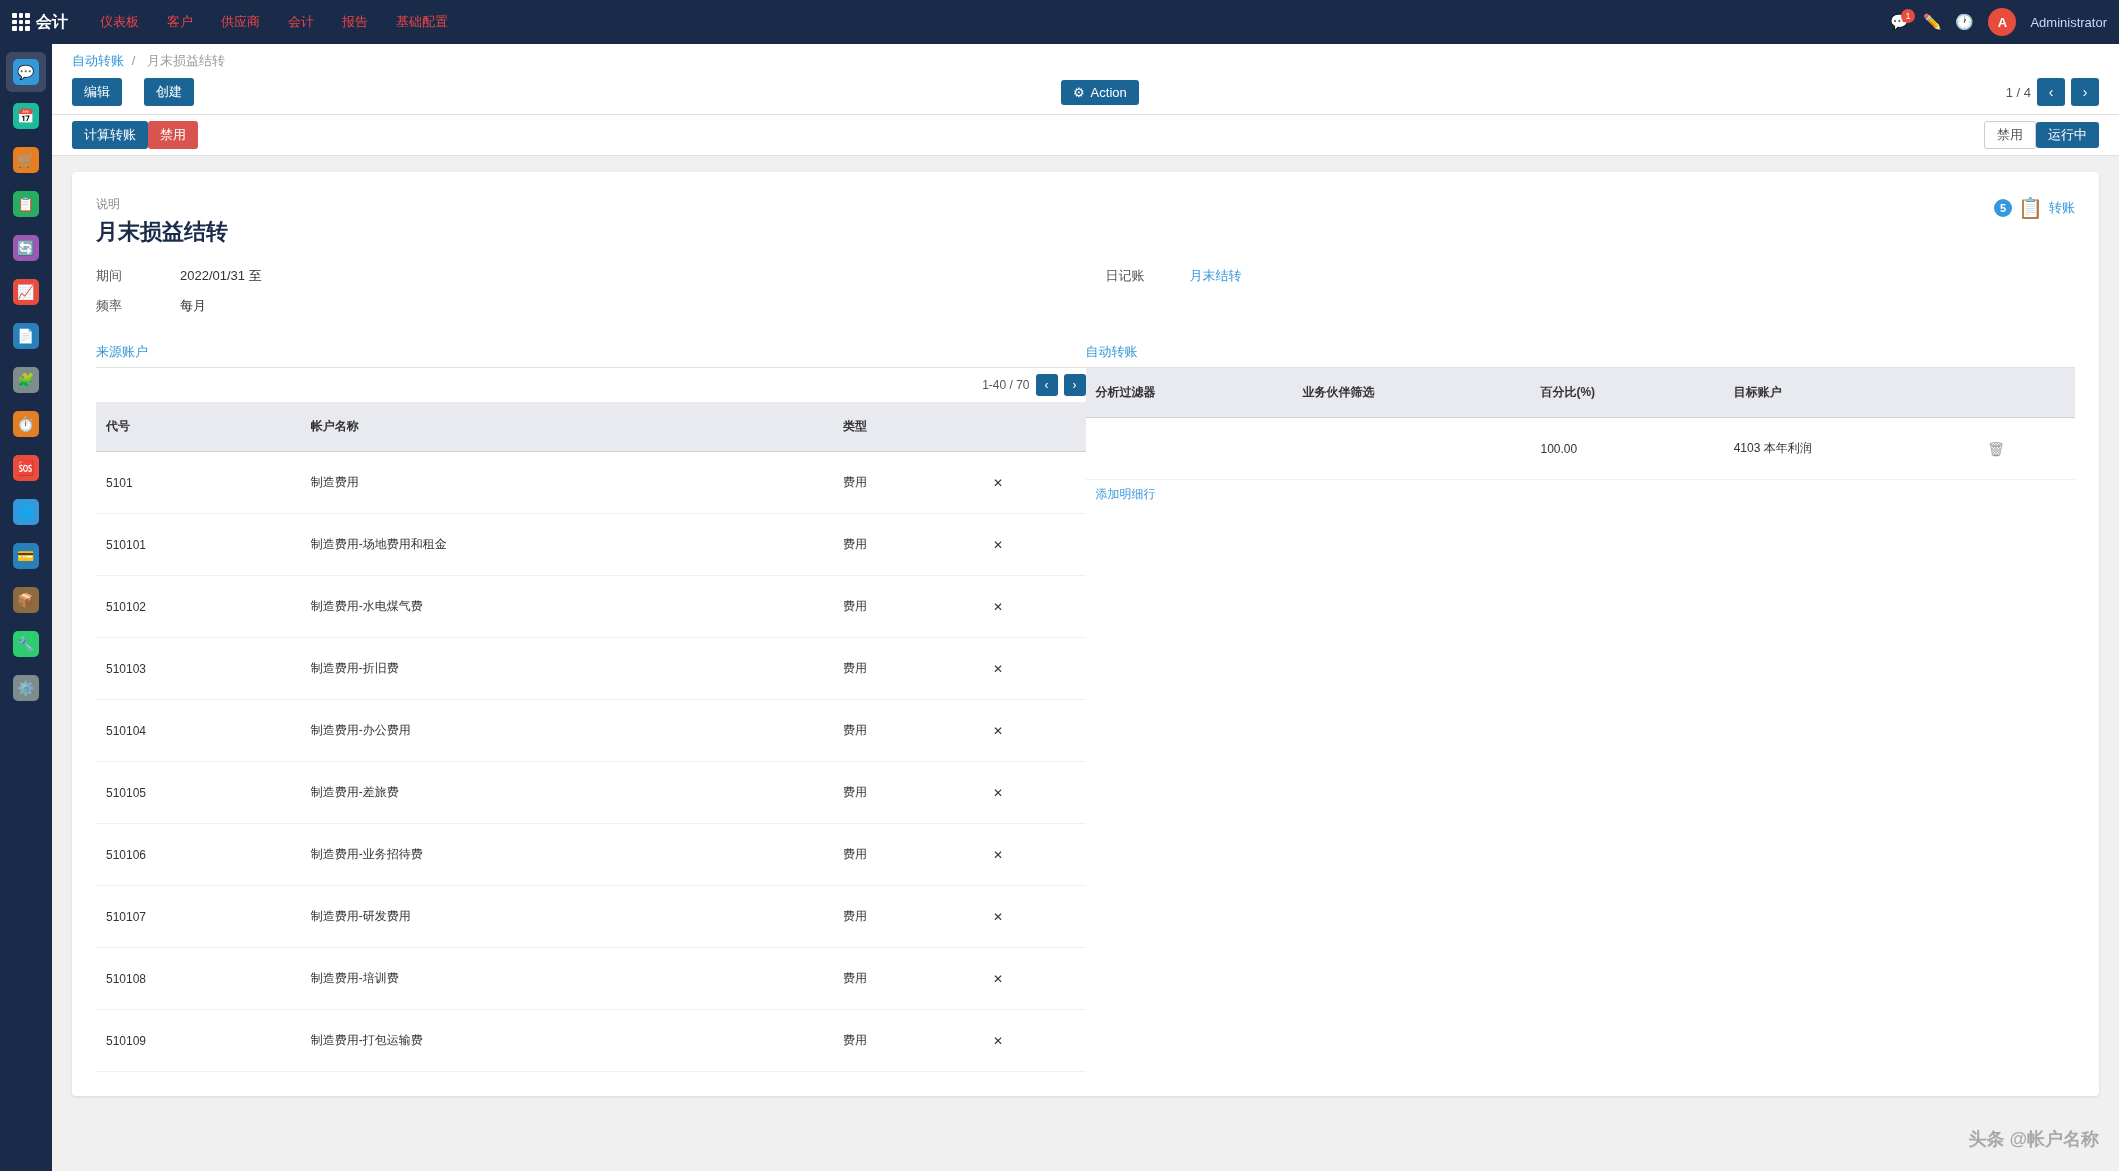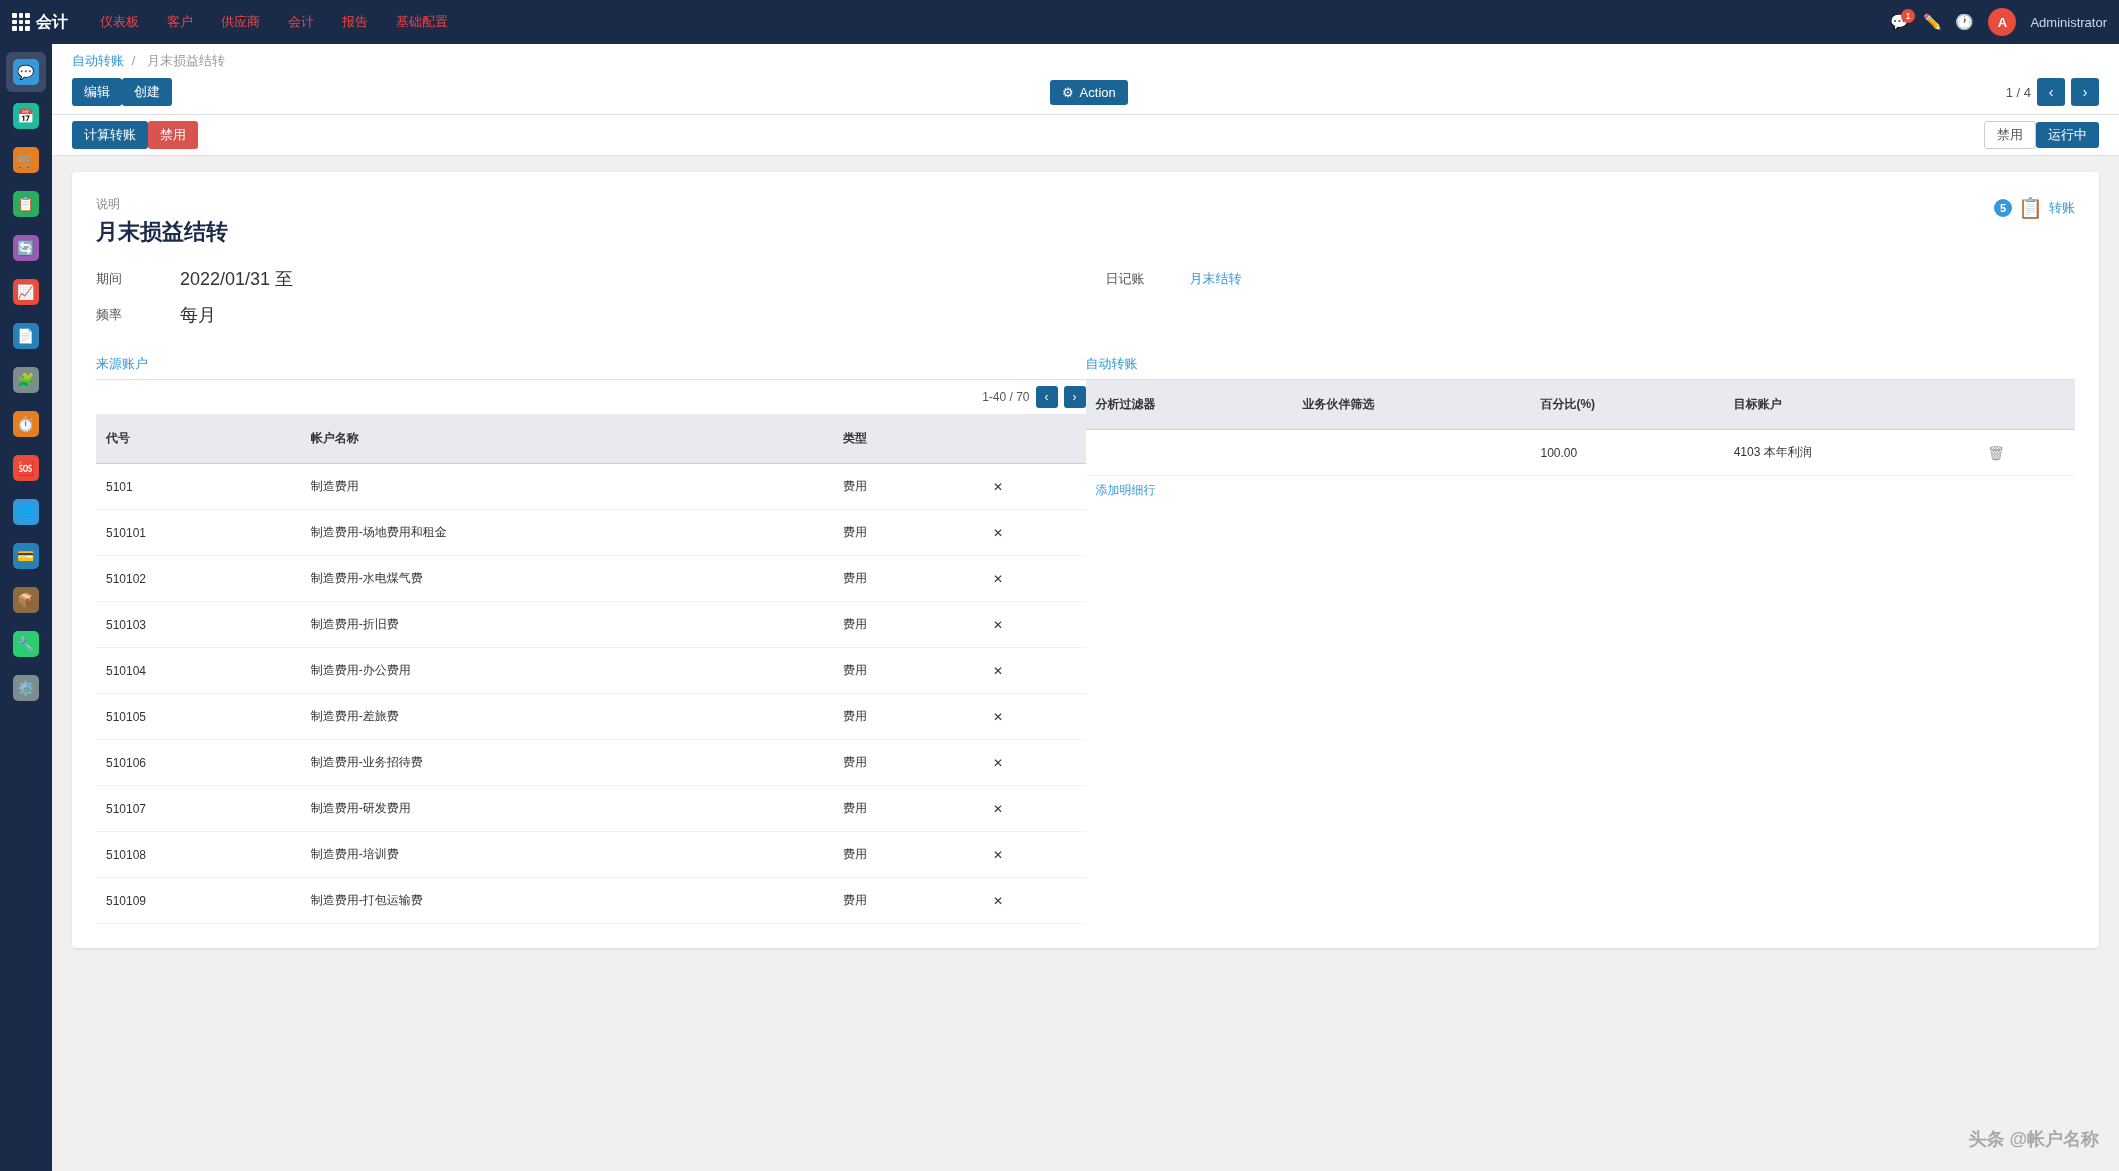--- a/index.html
+++ b/index.html
@@ -143,21 +143,21 @@
       font-size: 13px;
       color: #555;
       margin-bottom: 8px;
     }
     .breadcrumb a { color: #3498db; text-decoration: none; cursor: pointer; }
     .breadcrumb span { margin: 0 4px; color: #999; }
 
     .toolbar {
       display: flex;
       align-items: center;
-      gap: 0;
+      gap: 22px;
     }
     .btn {
       padding: 5px 12px;
       border-radius: 3px;
       border: none;
       cursor: pointer;
       font-size: 13px;
       font-weight: 500;
     }
     .btn-primary { background: #1a6496; color: #fff; }
@@ -250,21 +250,21 @@
     .section-title { font-size: 22px; font-weight: bold; color: #1a2b4a; margin-bottom: 20px; }
 
     .form-grid {
       display: grid;
       grid-template-columns: 1fr 1fr;
       gap: 12px 40px;
       margin-bottom: 20px;
     }
     .form-row { display: flex; align-items: center; gap: 24px; }
     .form-label { font-size: 13px; color: #555; min-width: 60px; font-weight: 500; }
-    .form-value { font-size: 18px; color: #333; }
+    .form-value { font-size: 13px; color: #333; }
     .form-link { font-size: 13px; color: #3498db; cursor: pointer; text-decoration: none; }
 
     
     .tables-section {
       display: grid;
       grid-template-columns: 1fr 1fr;
       gap: 0;
     }
     .table-section-left, .table-section-right {
       overflow: hidden;
@@ -314,21 +314,21 @@
       text-align: left;
       font-weight: 600;
       color: #333;
       font-size: 12px;
       border-bottom: 1px solid #d0d0d0;
     }
     tbody tr {
       border-bottom: 1px solid #f0f0f0;
     }
     tbody td {
-      padding: 14px 10px;
+      padding: 22px 10px;
       color: #333;
       font-size: 12px;
     }
     .delete-icon {
       color: #999;
       cursor: pointer;
       font-size: 14px;
     }
 
     .add-row-link {

